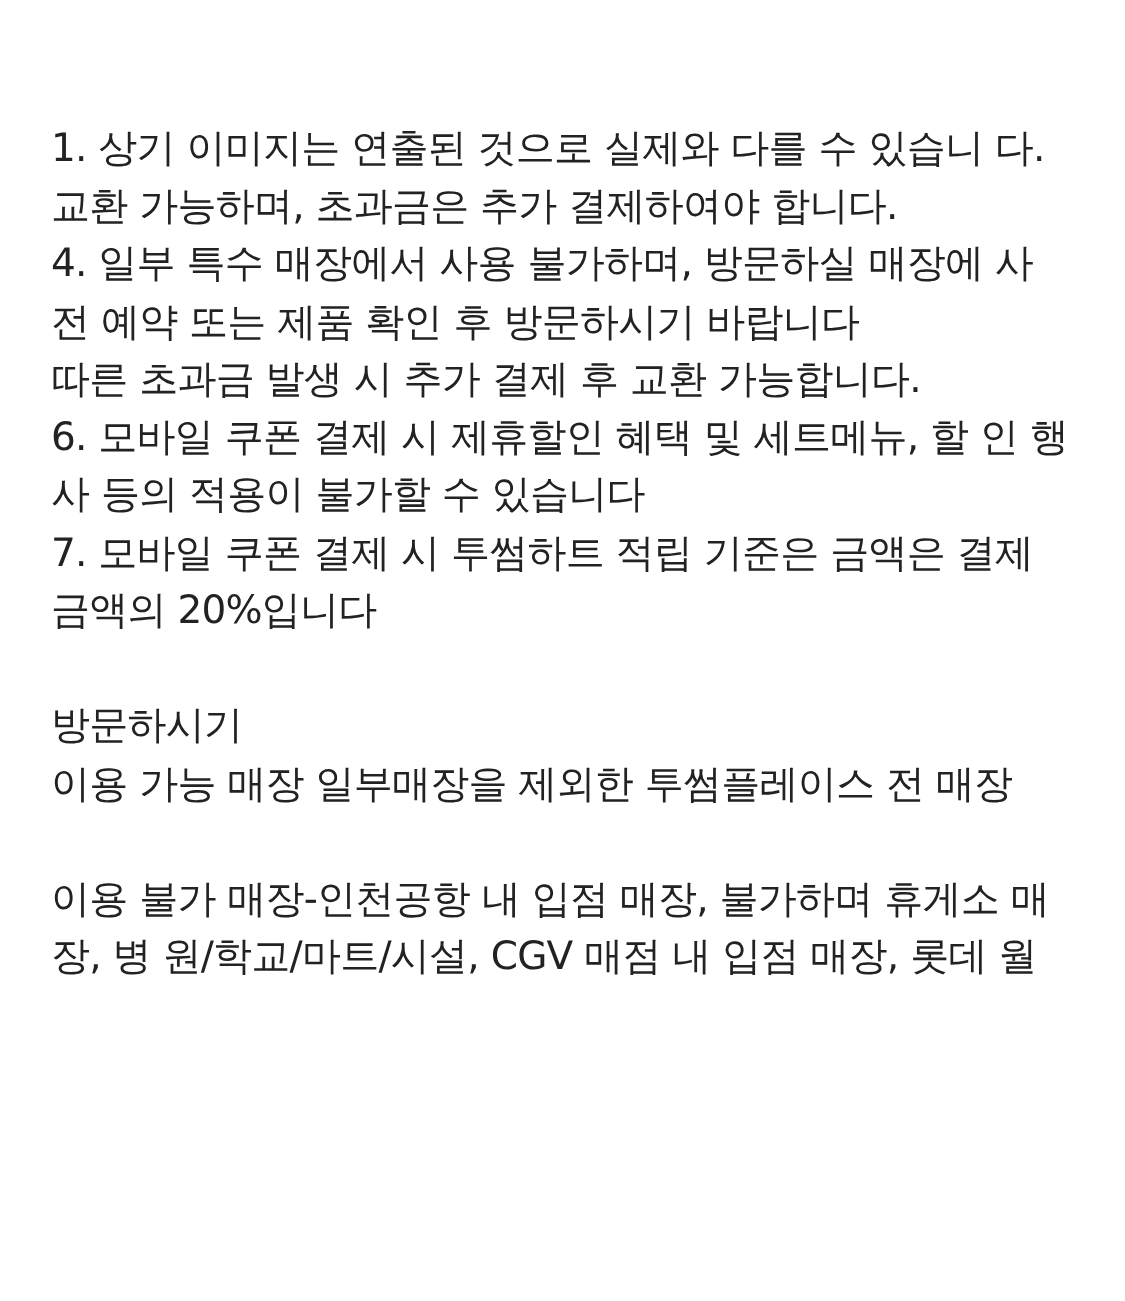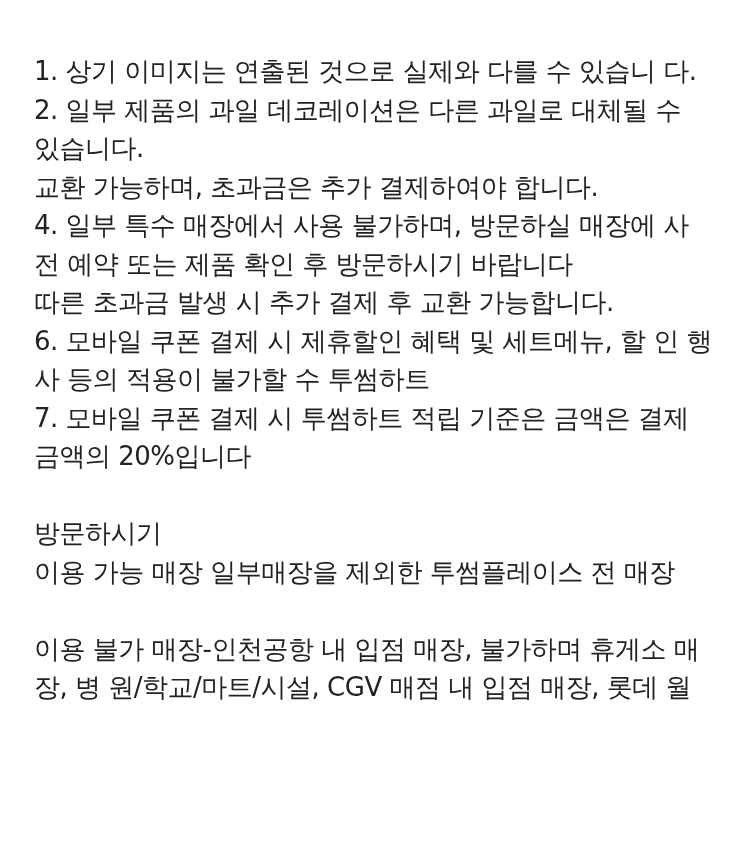--- a/index.html
+++ b/index.html
@@ -9,21 +9,21 @@
     }
     body {
       width: 750px;
       height: 867px;
       overflow: hidden;
       font-family: "DejaVu Sans", "Liberation Sans", sans-serif;
       color: #222222;
     }
     .doc {
       position: relative;
-      padding: 52px 20px 0 34px;
+      padding: 80px 20px 0 34px;
       box-sizing: border-box;
       width: 750px;
     }
     .line {
       font-size: 26px;
       line-height: 38.5px;
       white-space: nowrap;
       letter-spacing: -0.5px;
       height: 38.5px;
     }
@@ -33,36 +33,32 @@
   </style>
 </head>
 <body>
 
 <div class="doc">
   <div>
     <div>
       <div class="line">1. 상기 이미지는 연출된 것으로 실제와 다를 수 있습니 다.</div>
     </div>
     <div>
-      <div class="line">2. 일부 제품의 과일 데코레이션은 다른 과일로 대체될 수</div>
-      <div class="line">있습니다.</div>
-    </div>
-    <div>
       <div class="line">교환 가능하며, 초과금은 추가 결제하여야 합니다.</div>
     </div>
     <div>
       <div class="line">4. 일부 특수 매장에서 사용 불가하며, 방문하실 매장에 사</div>
       <div class="line">전 예약 또는 제품 확인 후 방문하시기 바랍니다</div>
     </div>
     <div>
       <div class="line">따른 초과금 발생 시 추가 결제 후 교환 가능합니다.</div>
     </div>
     <div>
       <div class="line">6. 모바일 쿠폰 결제 시 제휴할인 혜택 및 세트메뉴, 할 인 행</div>
-      <div class="line">사 등의 적용이 불가할 수 투썸하트</div>
+      <div class="line">사 등의 적용이 불가할 수 있습니다</div>
     </div>
     <div>
       <div class="line">7. 모바일 쿠폰 결제 시 투썸하트 적립 기준은 금액은 결제</div>
       <div class="line">금액의 20%입니다</div>
     </div>
   </div>
 
   <div class="gap"></div>
 
   <div>

